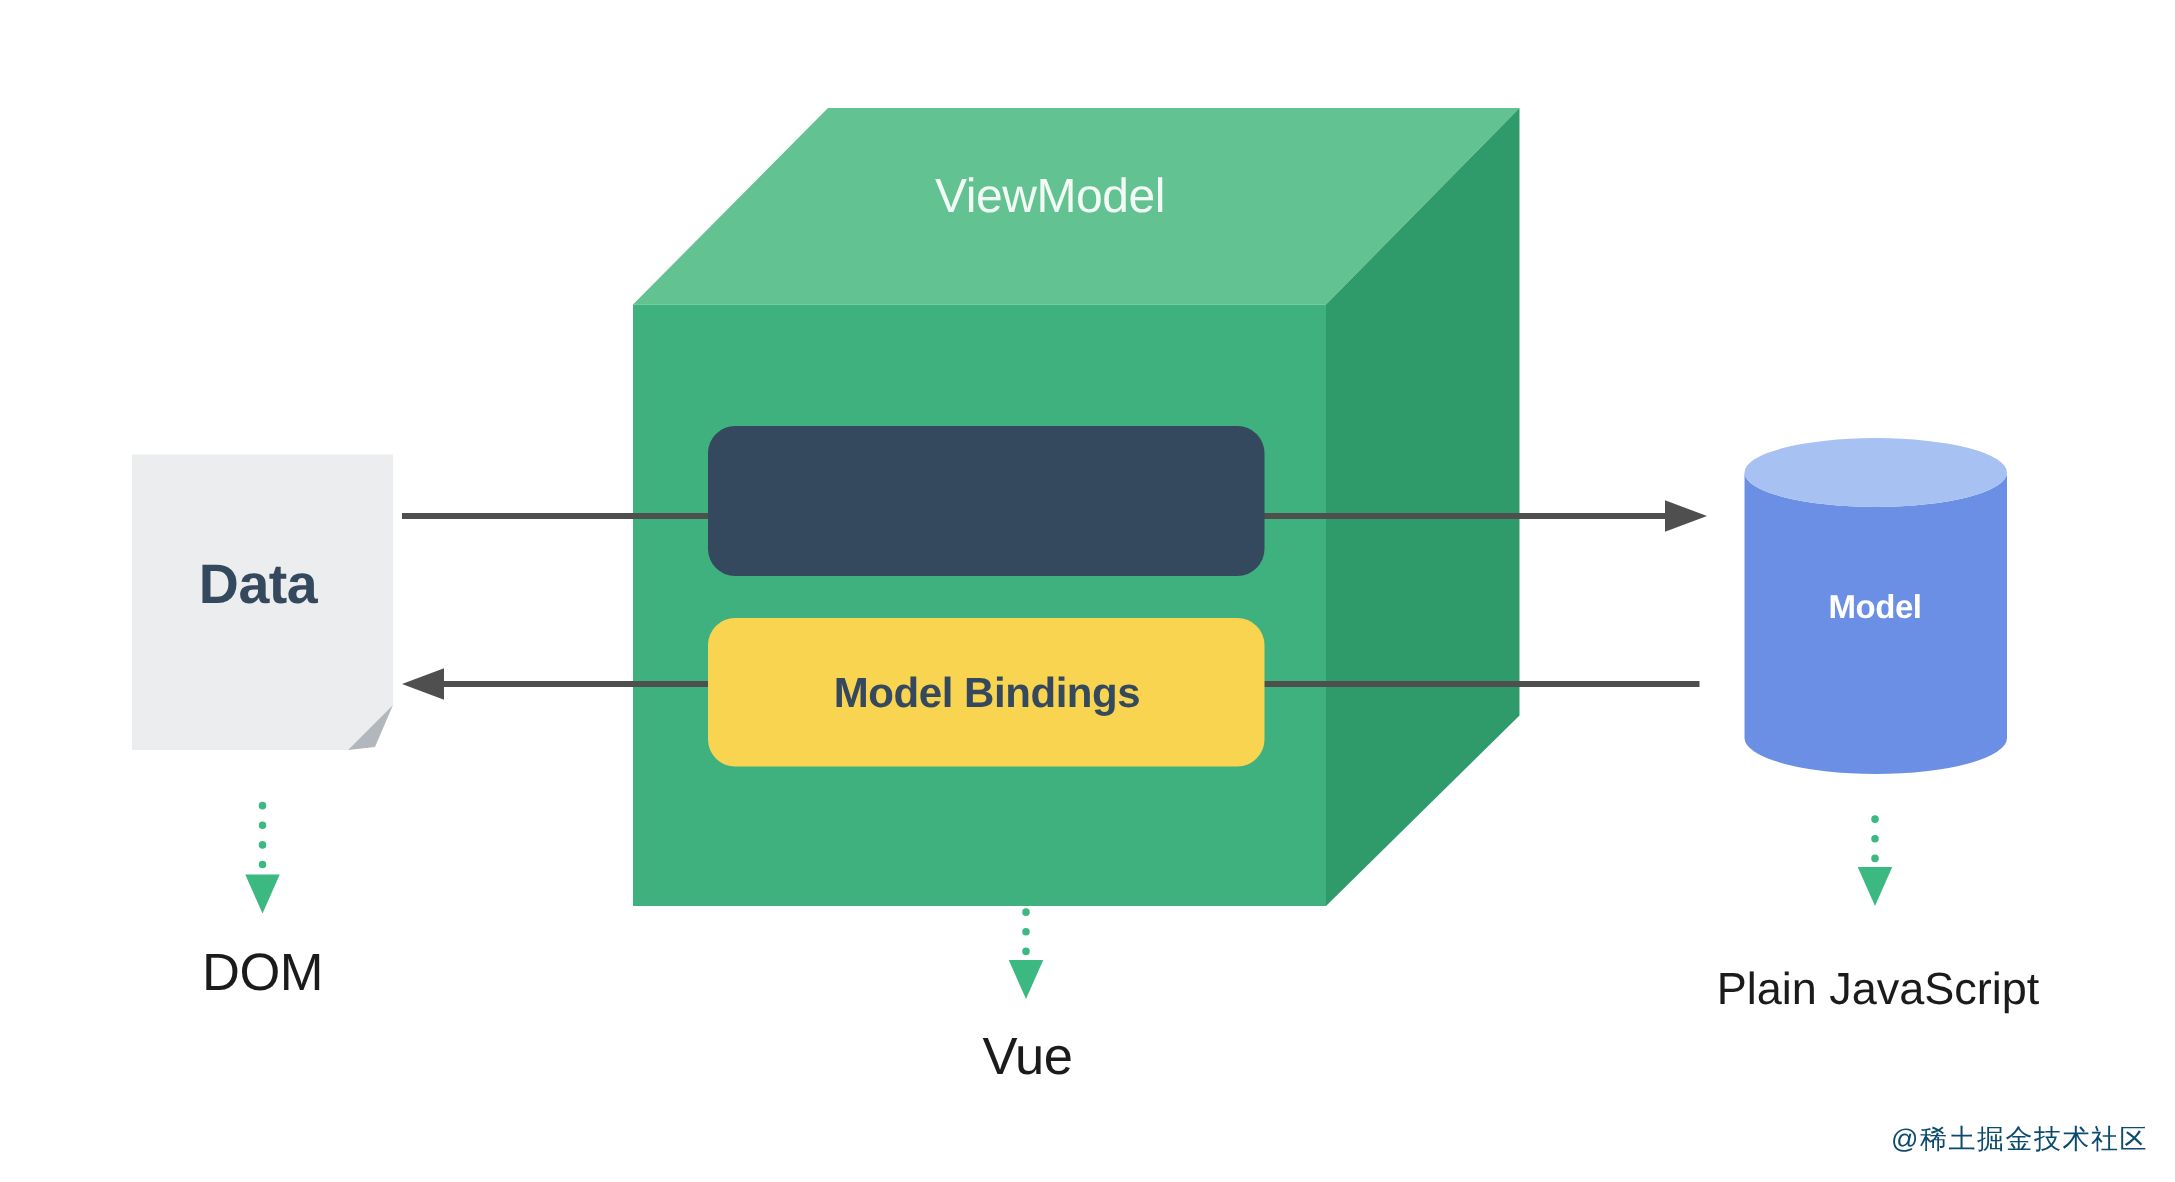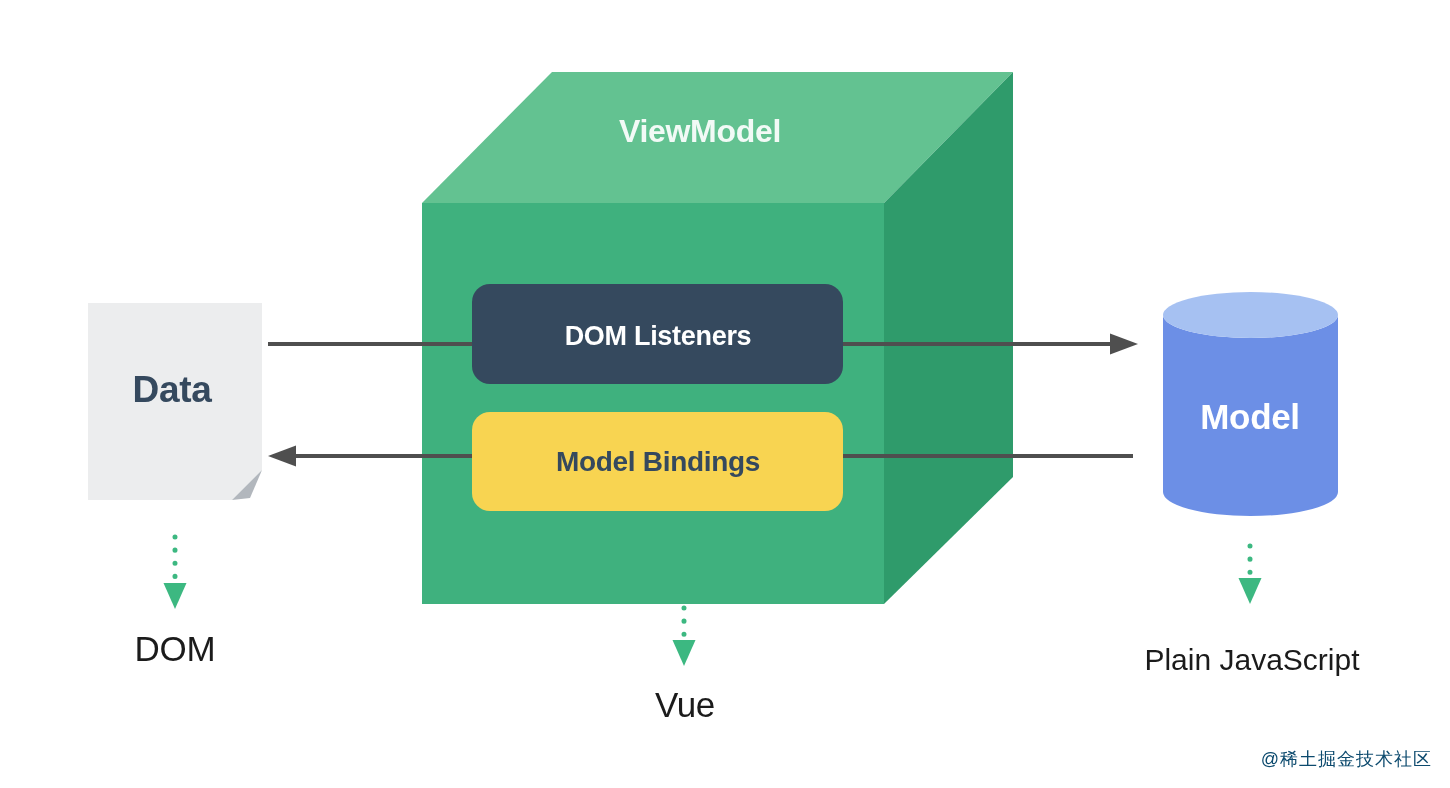--- a/index.html
+++ b/index.html
@@ -21,37 +21,37 @@
     top: 0;
   }
   .lbl {
     position: absolute;
     transform: translate(-50%, -50%);
     white-space: nowrap;
     letter-spacing: -0.3px;
   }
   .lbl-viewmodel {
     left: 700px; top: 131px;
-    font-size: 32px; font-weight: 700; color: #f2faf6;
+    font-size: 32px; font-weight: 400; color: #f2faf6;
   }
   .lbl-dom-listeners {
     left: 658px; top: 336px;
     font-size: 27px; font-weight: 700; color: #ffffff;
   }
   .lbl-data-bindings {
     left: 658px; top: 462px;
     font-size: 28px; font-weight: 700; color: #35495e;
   }
   .lbl-view {
     left: 172px; top: 390px;
     font-size: 37px; font-weight: 700; color: #35495e;
   }
   .lbl-model {
-    left: 1250px; top: 417px;
-    font-size: 35px; font-weight: 700; color: #ffffff;
+    left: 1250px; top: 405px;
+    font-size: 22px; font-weight: 700; color: #ffffff;
   }
   .caption {
     color: #1b1b1b;
     font-weight: 400;
   }
   .lbl-dom {
     left: 175px; top: 649px;
     font-size: 35px;
   }
   .lbl-vue {
@@ -124,21 +124,20 @@
     </g>
 
     <g>
       <line x1="1250" y1="546" x2="1250" y2="575" stroke-width="5" stroke-linecap="round" stroke-dasharray="0.1 13" stroke="#3cb881"></line>
       <polygon points="1250,604 1238.5,578 1261.5,578" fill="#3cb881"></polygon>
     </g>
   </svg>
 
   <div class="lbl lbl-viewmodel" data-bind="labels.viewmodel">ViewModel</div>
 
-  <div class="lbl lbl-dom-listeners" data-bind="labels.dom_listeners">DOM Listeners</div>
 
   <div class="lbl lbl-data-bindings" data-bind="labels.data_bindings">Model Bindings</div>
 
   <div class="lbl lbl-view" data-bind="labels.view">Data</div>
 
   <div class="lbl lbl-model" data-bind="labels.model">Model</div>
 
   <div class="lbl caption lbl-dom" data-bind="labels.dom">DOM</div>
 
   <div class="lbl caption lbl-vue" data-bind="labels.vue">Vue</div>

